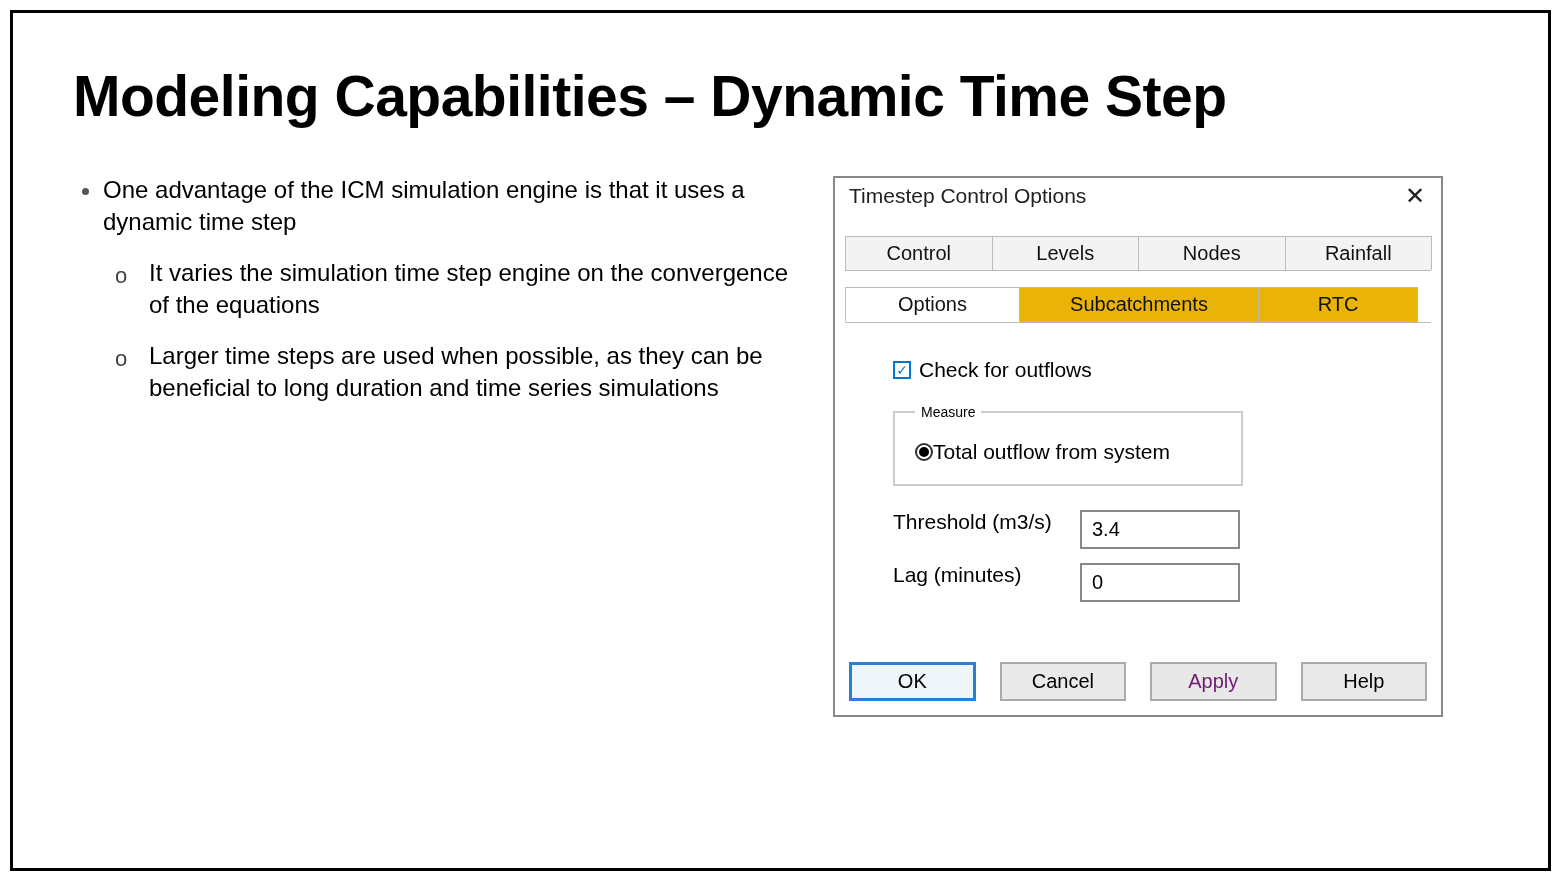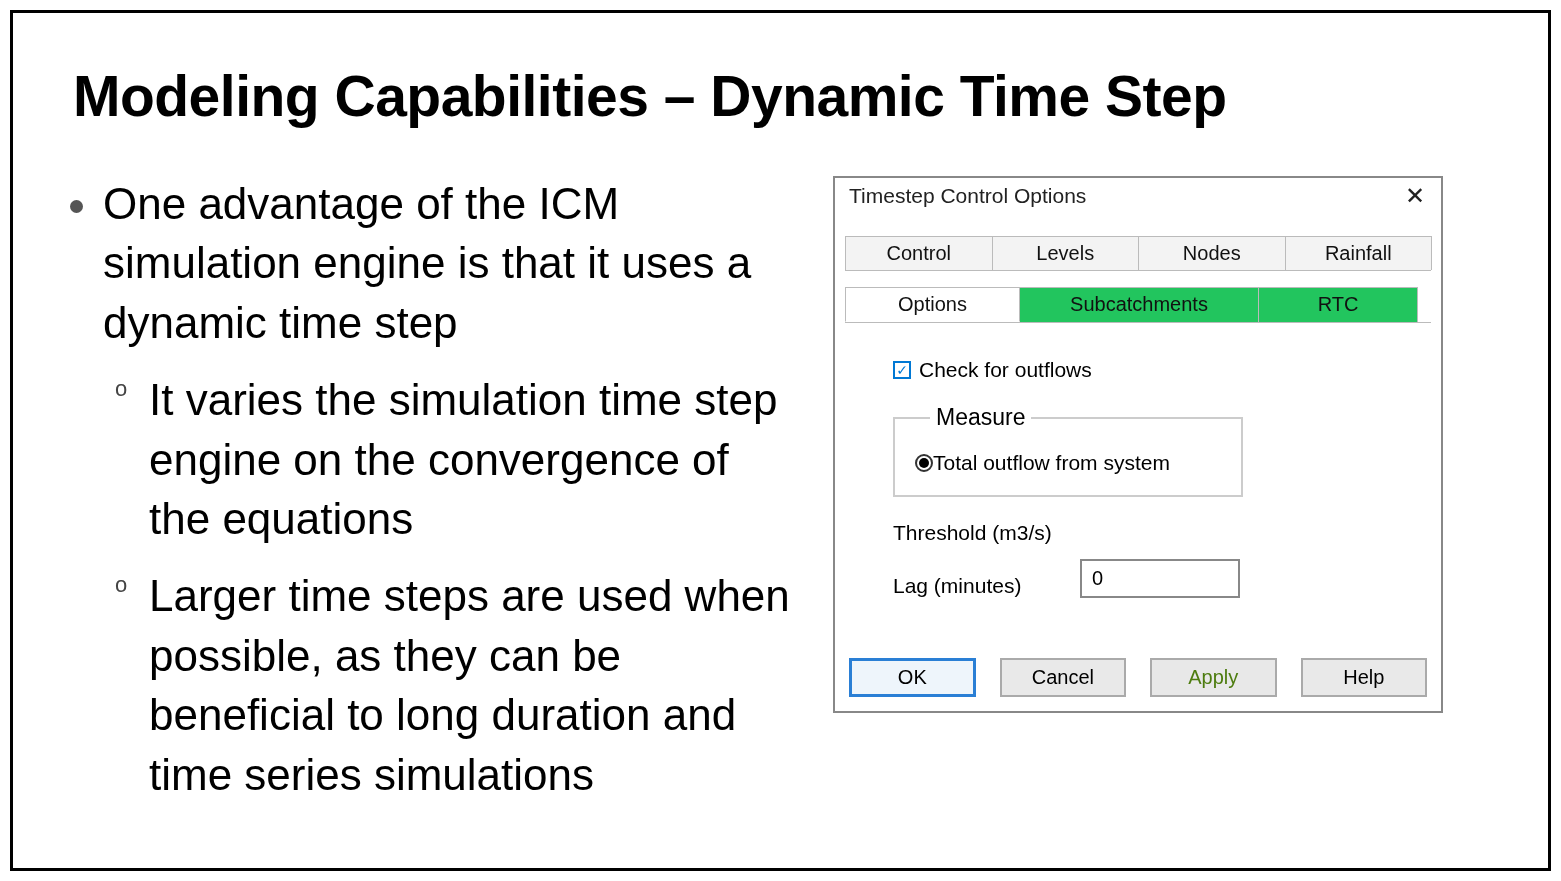--- a/index.html
+++ b/index.html
@@ -30,21 +30,21 @@
     margin: 20px 0 45px 0;
     letter-spacing: -0.5px;
   }
   .content-row {
     display: flex;
     gap: 40px;
   }
   .bullets {
     flex: 1 1 50%;
     max-width: 720px;
-    font-size: 44px;
+    font-size: 24px;
     line-height: 1.35;
     color: #111;
   }
   .bullets ul {
     margin: 0;
     padding-left: 30px;
     list-style: disc;
   }
   .bullets ul li {
     margin-bottom: 12px;
@@ -108,21 +108,21 @@
     display: flex;
     border-bottom: 1px solid #bbb;
     margin-top: 16px;
   }
   .tab {
     flex: 1;
     text-align: center;
     padding: 5px 6px;
     border: 1px solid #bbb;
     border-bottom: none;
-    background: #22c55e;
+    background: #eab308;
     color: #111;
     cursor: pointer;
     margin-right: -1px;
   }
   .tab.inactive-back {
     background: #f3f3f3;
   }
   .tab-row.row2 .tab {
     flex: none;
   }
@@ -164,22 +164,21 @@
     line-height: 1;
   }
   fieldset.measure {
     border: 2px solid #ccc;
     padding: 14px 20px 14px 20px;
     margin: 0 0 24px 0;
     width: 350px;
   }
   fieldset.measure legend {
     padding: 0 6px;
-    font-size: 23px;
-    margin-left: 15px;
+    font-size: 14px;
   }
   .radio-row {
     display: flex;
     align-items: center;
     gap: 0;
     margin: 6px 0;
   }
   .radio {
     width: 18px;
     height: 18px;
@@ -190,21 +189,21 @@
     justify-content: center;
   }
   .radio .dot {
     width: 10px;
     height: 10px;
     background: #000;
     border-radius: 50%;
   }
   .field-row {
     display: flex;
-    align-items: flex-end;
+    align-items: flex-start;
     gap: 12px;
     margin: 14px 0;
   }
   .field-row label {
     width: 175px;
   }
   .txt {
     width: 160px;
     padding: 6px 10px;
     font-size: 20px;
@@ -228,21 +227,21 @@
     color: #000;
     cursor: pointer;
   }
   .btn.ok {
     border: 3px solid #2a7fd5;
     background: #eef5fb;
     font-weight: 500;
     padding: 5px 0;
   }
   .btn.disabled {
-    color: #4d7c0f;
+    color: #701a75;
     background: #e8e8e8;
   }
 </style>
 </head>
 <body>
 
 <div class="slide">
   <div class="slide-inner">
 
     <h1 class="slide-title">Modeling Capabilities – Dynamic Time Step</h1>
@@ -294,20 +293,21 @@
                 <div class="radio-row">
                   <span class="radio">
                       <span class="dot"></span>
                     </span>
                   <span>Total outflow from system</span>
                 </div>
               </fieldset>
 
               <div class="field-row">
                 <label>Threshold (m3/s)</label>
+                <div class="txt">3.4</div>
               </div>
 
               <div class="field-row">
                 <label>Lag (minutes)</label>
                 <div class="txt">0</div>
               </div>
 
             </div>
           </div>
 

